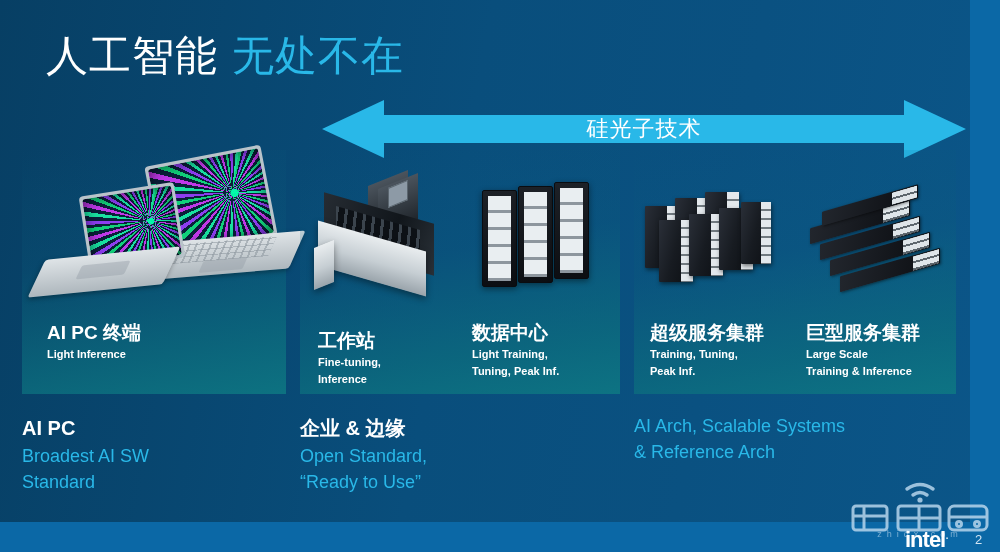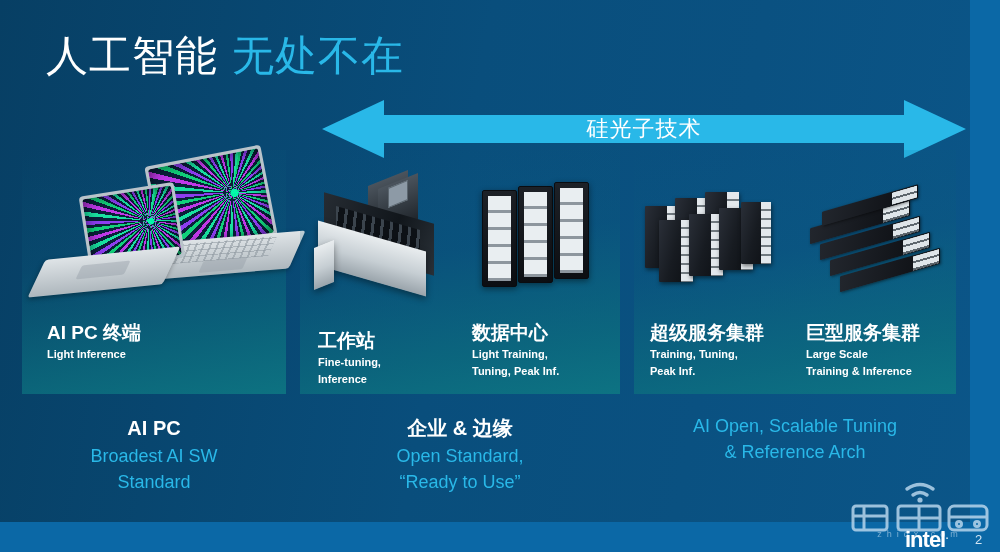--- a/index.html
+++ b/index.html
@@ -84,21 +84,21 @@
     border-radius:1px;box-shadow:1px 1px 3px rgba(0,0,0,.5);}
   .crow .st{position:absolute;right:1px;top:8%;bottom:8%;width:26%;
     background:repeating-linear-gradient(180deg,#dfe5e9 0 5px,#5d666d 5px 7px);}
 
   
   .cap{position:absolute;color:#ffffff;}
   .cap .h{font-size:19px;font-weight:bold;line-height:1.35;white-space:nowrap;}
   .cap .s{font-size:11px;font-weight:700;line-height:1.55;}
 
   
-  .glabel{position:absolute;text-align:center;}
+  .glabel{position:absolute;}
   .glabel .t{color:#ffffff;font-size:20px;font-weight:bold;line-height:1.5;}
   .glabel .d{color:#29b8e8;font-size:18px;line-height:1.45;}
 
   
   .wm{position:absolute;left:845px;top:476px;width:150px;height:62px;opacity:.82;}
   .wm-txt{position:absolute;left:845px;top:529px;width:150px;text-align:center;
     color:rgba(210,230,245,.55);font-size:9px;letter-spacing:5px;}
 
   
   .intel{position:absolute;left:905px;top:527px;color:#ffffff;font-size:22px;
@@ -248,21 +248,21 @@
     <div class="d">Standard</div>
   </div>
 
   <div class="glabel" style="left:300px;top:413px;width:320px;">
     <div class="t">企业 &amp; 边缘</div>
     <div class="d">Open Standard,</div>
     <div class="d">“Ready to Use”</div>
   </div>
 
   <div class="glabel" style="left:634px;top:413px;width:322px;">
-    <div class="d">AI Open, Scalable Tuning</div>
+    <div class="d">AI Arch, Scalable Systems</div>
     <div class="d">&amp; Reference Arch</div>
   </div>
 
   <svg class="wm" viewBox="0 0 150 62">
     <g fill="none" stroke="#bcd9ef" stroke-width="3.4" stroke-linecap="round">
       <path d="M62 13 q13 -9 26 0"></path>
       <path d="M68 19 q7 -5 14 0"></path>
     </g>
     <circle cx="75" cy="24" r="2.6" fill="#bcd9ef"></circle>
     <g fill="none" stroke="#bcd9ef" stroke-width="3">

